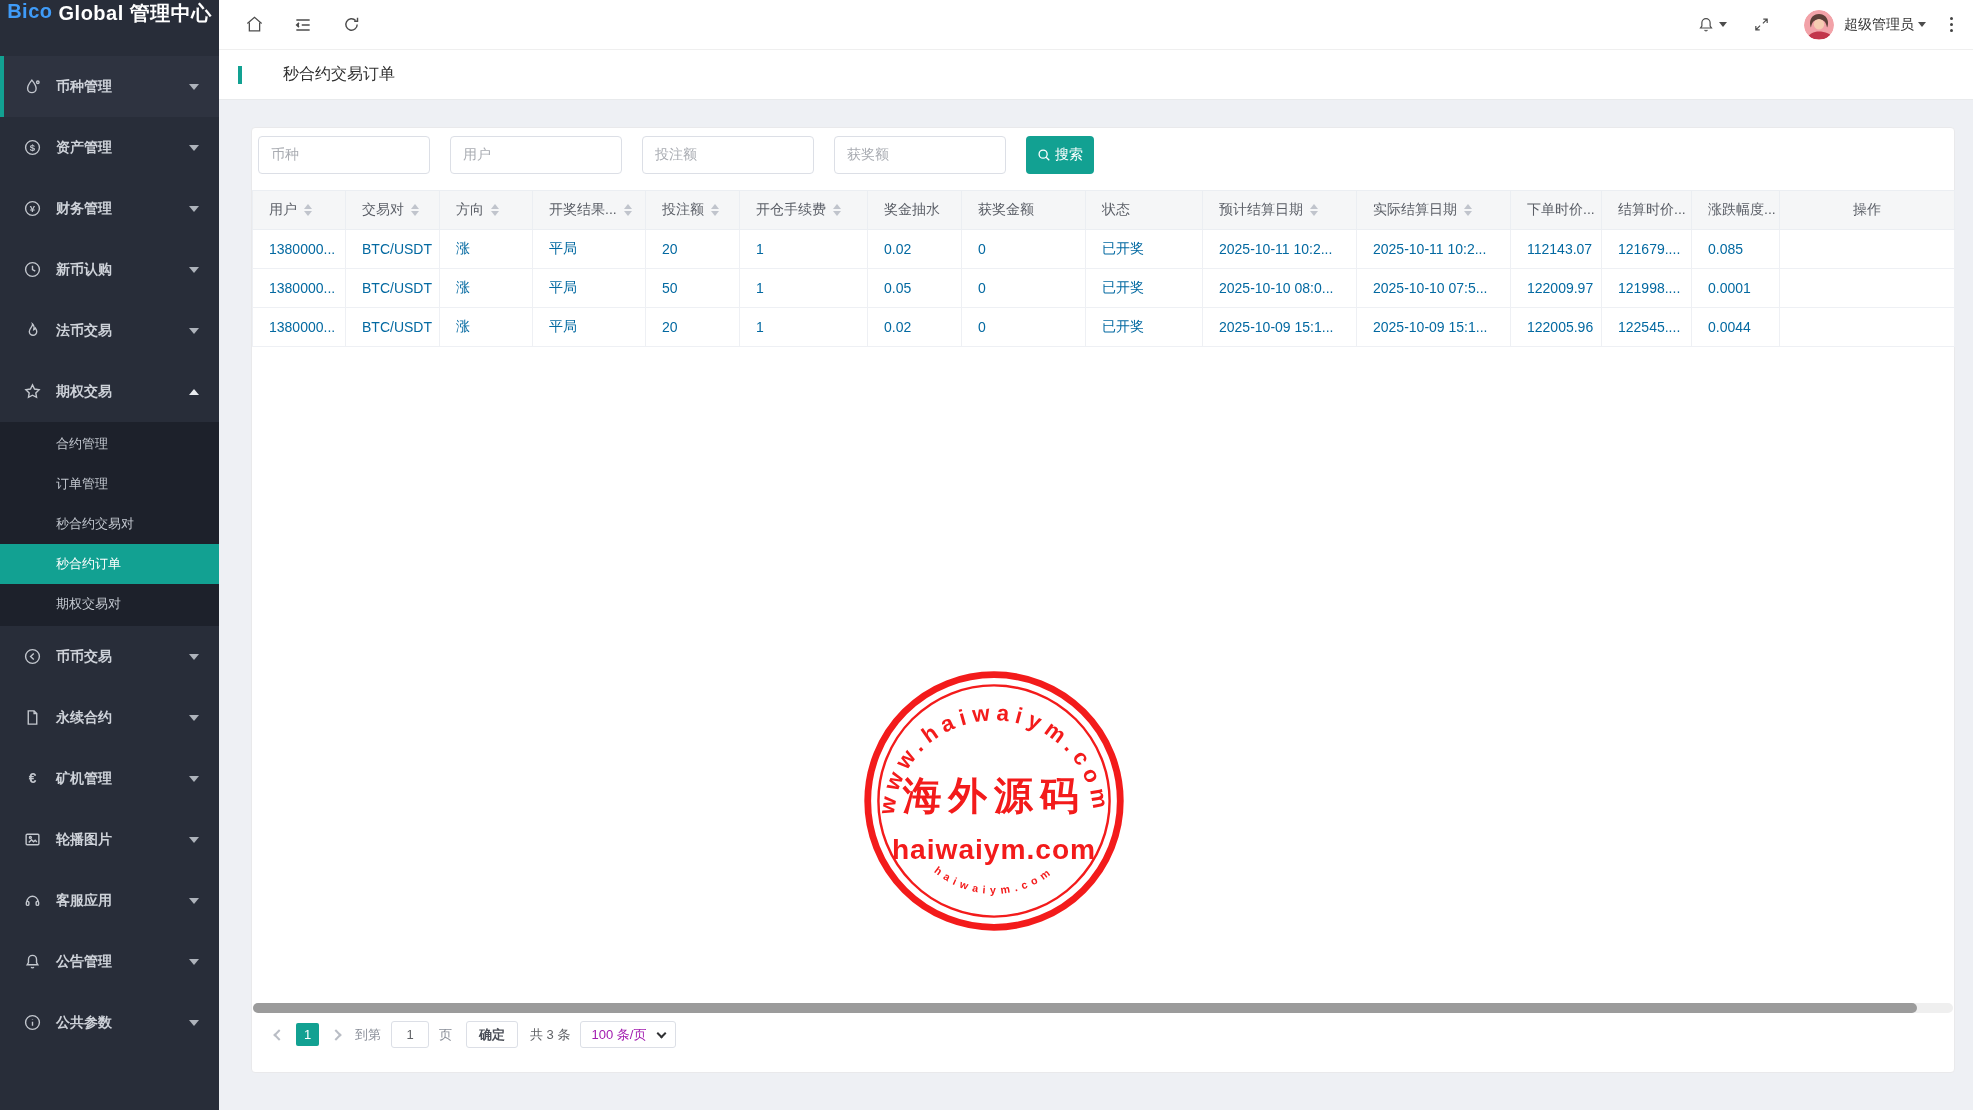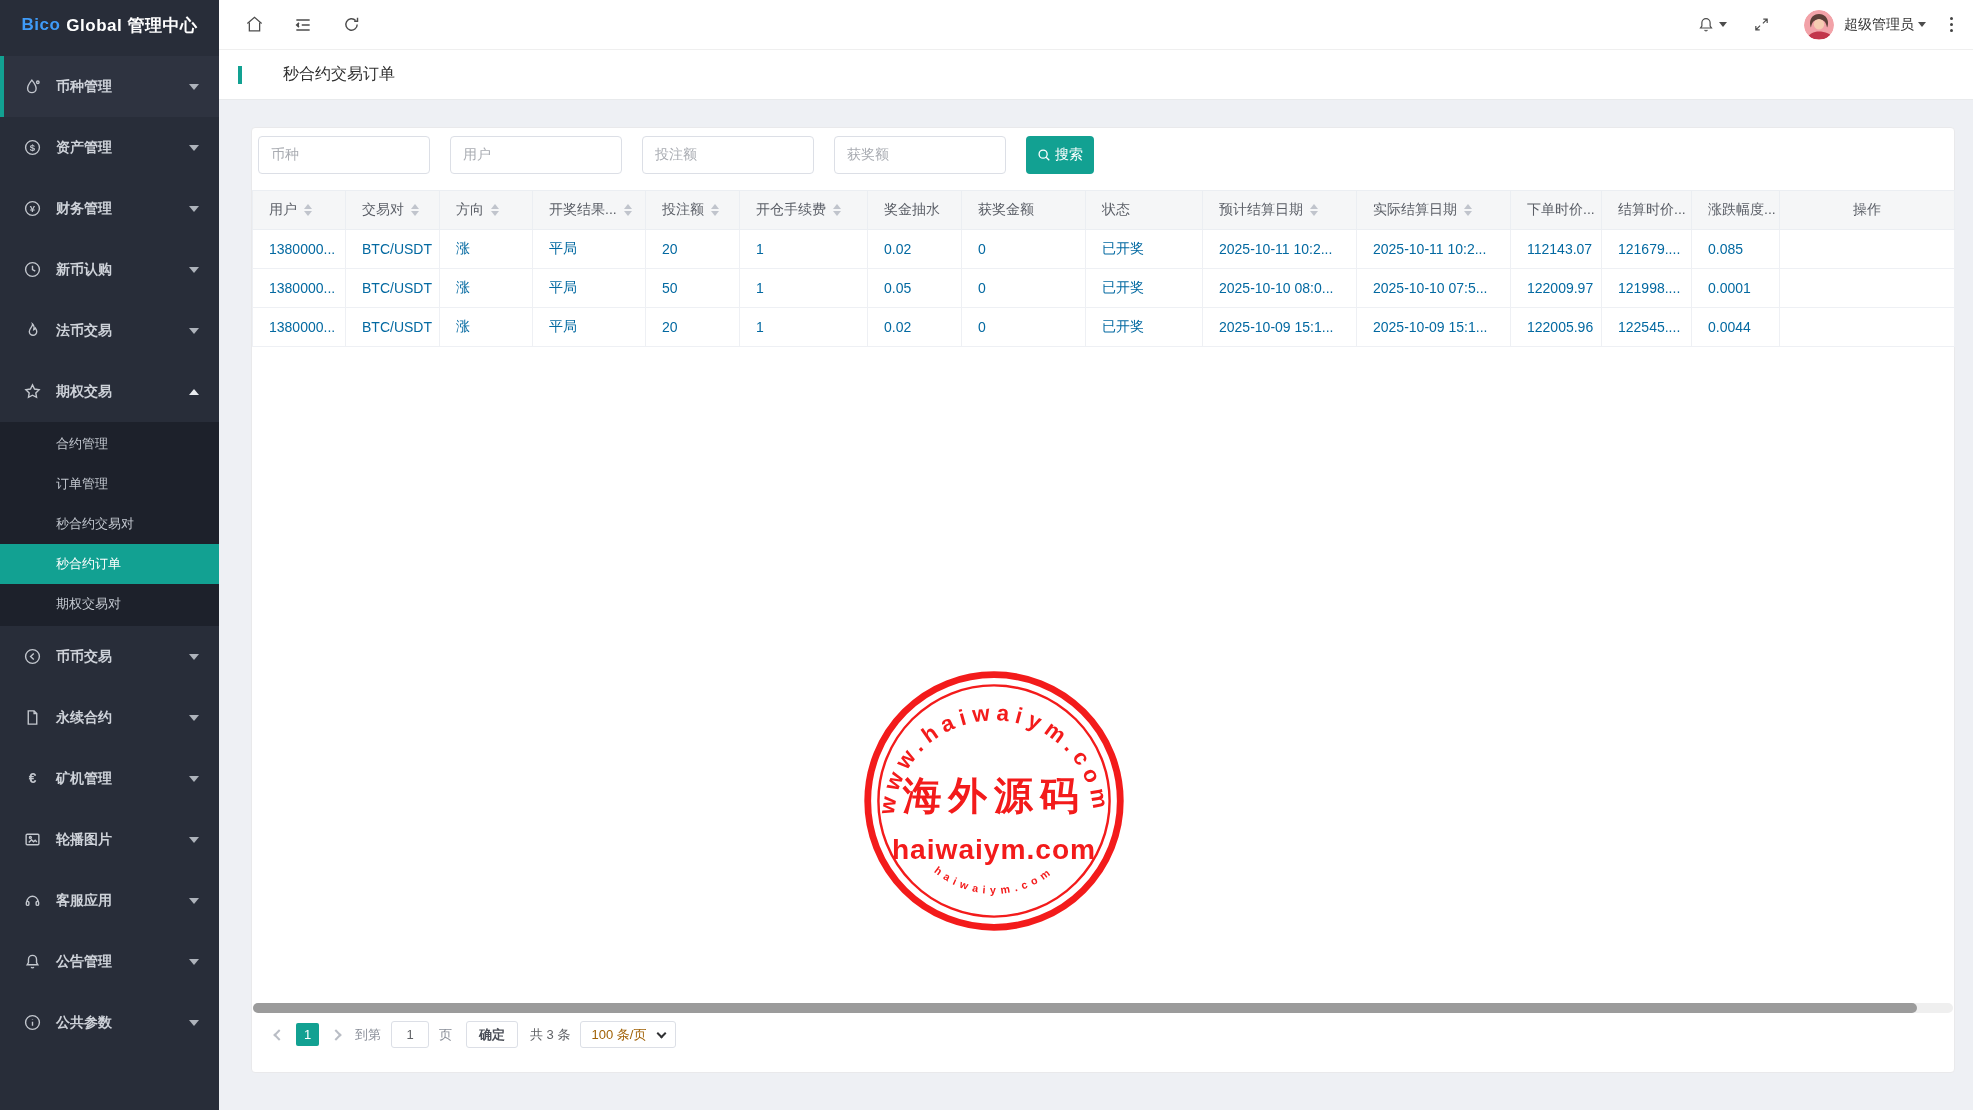--- a/index.html
+++ b/index.html
@@ -1,21 +1,21 @@
 <!DOCTYPE html>
 <html><head>
 <meta charset="utf-8">
 <style>
   * { margin:0; padding:0; box-sizing:border-box; }
   html,body { width:1973px; height:1110px; overflow:hidden; }
   body { font-family:"Liberation Sans","DejaVu Sans",sans-serif; background:#eef0f4; position:relative; font-size:14px; }
 
   
   .sidebar { position:absolute; left:0; top:0; width:219px; height:1110px; background:#282d39; z-index:5; }
-  .logo { height:50px; display:flex; align-items:center; justify-content:center; font-size:17px; font-weight:bold; color:#fff; letter-spacing:.5px; }
+  .logo { height:50px; display:flex; justify-content:center; font-size:20px; font-weight:bold; color:#fff; letter-spacing:.5px; }
   .logo .brand { color:#3f9bf8; margin-right:6px; }
   .menu { padding-top:6px; }
   .m-item { height:61px; display:flex; align-items:center; padding:0 20px 0 24px; color:#ced2d9; font-size:14px; font-weight:bold; cursor:pointer; position:relative; }
   .m-item .ic { width:17px; height:17px; margin-right:15px; flex:0 0 17px; display:flex; align-items:center; justify-content:center; }
   .m-item .lbl { flex:1; }
   .m-item.accented { border-left:4px solid #12a192; padding-left:20px; background:#2e3340; }
   .car-dn, .car-up { width:0; height:0; border-left:5px solid transparent; border-right:5px solid transparent; }
   .car-dn { border-top:6px solid #aeb3bb; }
   .car-up { border-bottom:6px solid #e8eaee; }
   .submenu { background:#1d212b; padding:2px 0; }
@@ -67,21 +67,21 @@
   .pager { position:absolute; left:0; top:893px; width:100%; display:flex; align-items:center; padding-left:14px; font-size:13px; color:#606266; }
   .pg-chev { width:26px; height:26px; display:flex; align-items:center; justify-content:center; cursor:pointer; }
   .pg-chev i { width:8px; height:8px; border-left:2px solid #b9bdc5; border-bottom:2px solid #b9bdc5; }
   .pg-chev.prev i { transform:rotate(45deg); }
   .pg-chev.next i { transform:rotate(225deg); }
   .pg-page { width:23px; height:23px; background:#12a192; color:#fff; border-radius:2px; display:flex; align-items:center; justify-content:center; font-size:13px; margin:0 4px; cursor:pointer; }
   .pg-txt { margin:0 6px; color:#8a8f99; }
   .pg-input { width:38px; height:27px; border:1px solid #dcdfe6; border-radius:3px; text-align:center; font-size:13px; color:#606266; outline:none; margin:0 4px; font-family:inherit; }
   .pg-btn { height:27px; padding:0 12px; background:#fff; border:1px solid #dcdfe6; border-radius:3px; font-size:13px; color:#4a4e57; font-weight:bold; margin:0 8px; cursor:pointer; font-family:inherit; }
   .pg-total { margin:0 10px 0 4px; color:#606266; }
-  .pg-size { height:27px; border:1px solid #dcdfe6; border-radius:3px; display:flex; align-items:center; padding:0 10px; gap:12px; cursor:pointer; color:#a16207; }
+  .pg-size { height:27px; border:1px solid #dcdfe6; border-radius:3px; display:flex; align-items:center; padding:0 10px; gap:12px; cursor:pointer; color:#a21caf; }
   .pg-size .chev { width:7px; height:7px; border-left:2px solid #303133; border-bottom:2px solid #303133; transform:rotate(-45deg); margin-top:-3px; }
 
   svg { display:block; }
   svg text { font-family:"Liberation Sans",sans-serif; }
 </style>
 </head>
 <body>
 
 <aside class="sidebar">
   <div class="logo">

